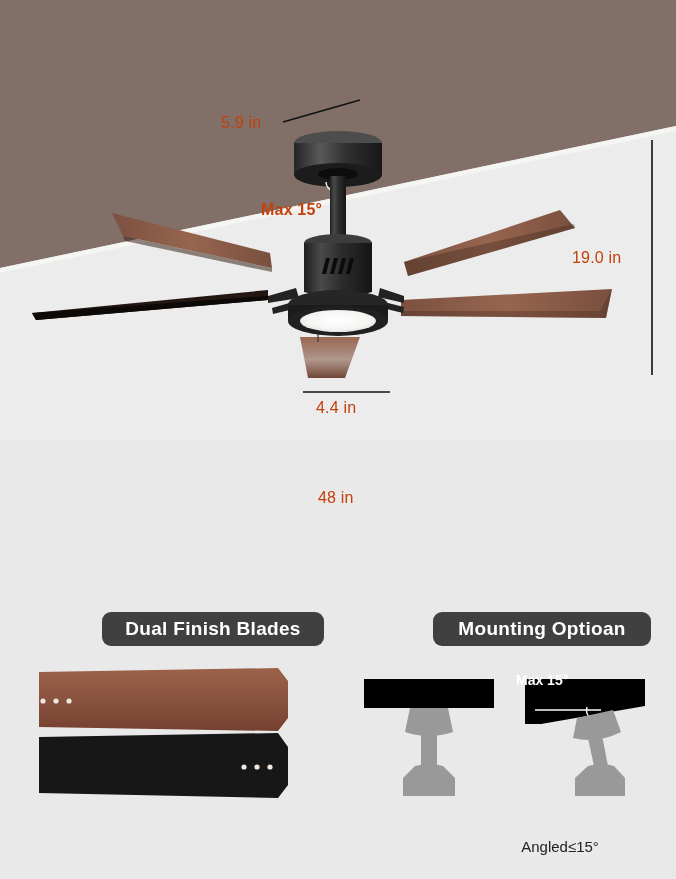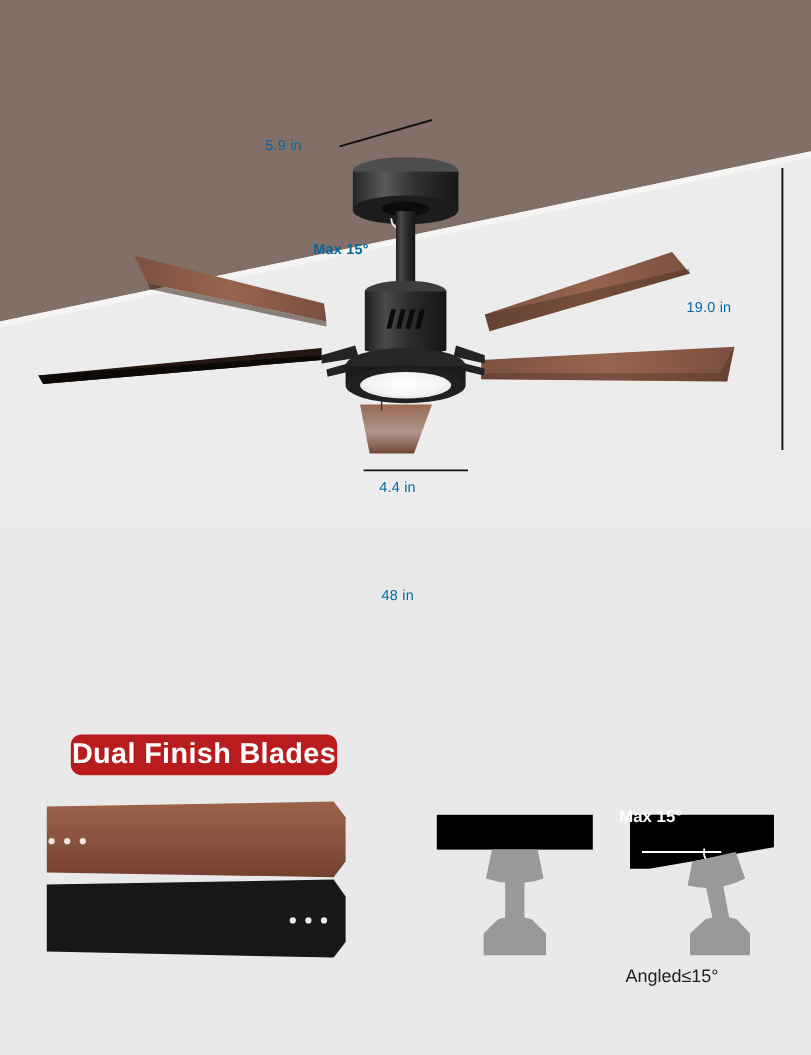--- a/index.html
+++ b/index.html
@@ -11,38 +11,39 @@
     position:relative;
   }
   #stage{position:relative;width:676px;height:879px;}
   .abs{position:absolute;}
 
   
   #scene{position:absolute;left:0;top:0;width:676px;height:440px;overflow:hidden;}
 
   .dim-label{
     position:absolute;
-    color:#0369a1;
-    font-size:12px;
+    color:#c2410c;
+    font-size:16px;
     font-weight:400;
     letter-spacing:.2px;
     white-space:nowrap;
   }
 
   
   .badge{
     position:absolute;
-    background:#b91c1c;
+    background:#404040;
     color:#fff;
     border-radius:9px;
     font-weight:bold;
-    font-size:24px;
+    font-size:19px;
     letter-spacing:.3px;
     display:flex;align-items:center;justify-content:center;
     white-space:nowrap;
+    margin-left:43px;
   }
   .cap{
     position:absolute;
     color:#222;
     font-size:15px;
     text-align:center;
     white-space:nowrap;
   }
 </style>
 </head>
@@ -176,20 +177,21 @@
     </g>
 
     <polygon points="9,72 248,68 258,82 258,120 248,133 9,128" fill="#171717"></polygon>
     <g fill="#efe7e0">
       <circle cx="214" cy="102" r="2.6"></circle>
       <circle cx="227" cy="102" r="2.6"></circle>
       <circle cx="240" cy="102" r="2.6"></circle>
     </g>
   </svg>
 
+  <div class="badge" style="left:390px;top:612px;width:218px;height:34px;">Mounting Optioan</div>
 
   <svg class="abs" style="left:355px;top:666px;" width="290" height="130">
 
     <g>
       <rect x="9" y="13" width="130" height="29" fill="#000"></rect>
       <path d="M55,42 L93,42 L98,66 Q74,74 50,66 Z" fill="#999"></path>
       <rect x="66" y="66" width="16" height="34" fill="#999"></rect>
       <path d="M60,100 Q74,96 88,100 L100,112 L100,136 L48,136 L48,112 Z" fill="#999"></path>
     </g>
 
@@ -199,17 +201,17 @@
       <path d="M232,41 a11,11 0 0 0 3,11" stroke="#fff" stroke-width="1.4" fill="none"></path>
 
       <path d="M222,52 L258,44 L266,66 Q242,78 218,72 Z" fill="#999"></path>
 
       <polygon points="233,72 247,69 253,100 239,100" fill="#999"></polygon>
       <path d="M233,100 Q247,96 259,100 L270,112 L270,136 L220,136 L220,112 Z" fill="#999"></path>
     </g>
   </svg>
 
 
-  <div class="cap" style="left:470px;top:805px;width:180px;">Angled≤15°</div>
+  <div class="cap" style="left:470px;top:838px;width:180px;">Angled≤15°</div>
 
   <div class="abs" style="left:516px;top:672px;color:#fff;font-size:14px;font-weight:bold;white-space:nowrap;">Max 15°</div>
 
 </div>
 
 </body></html>

